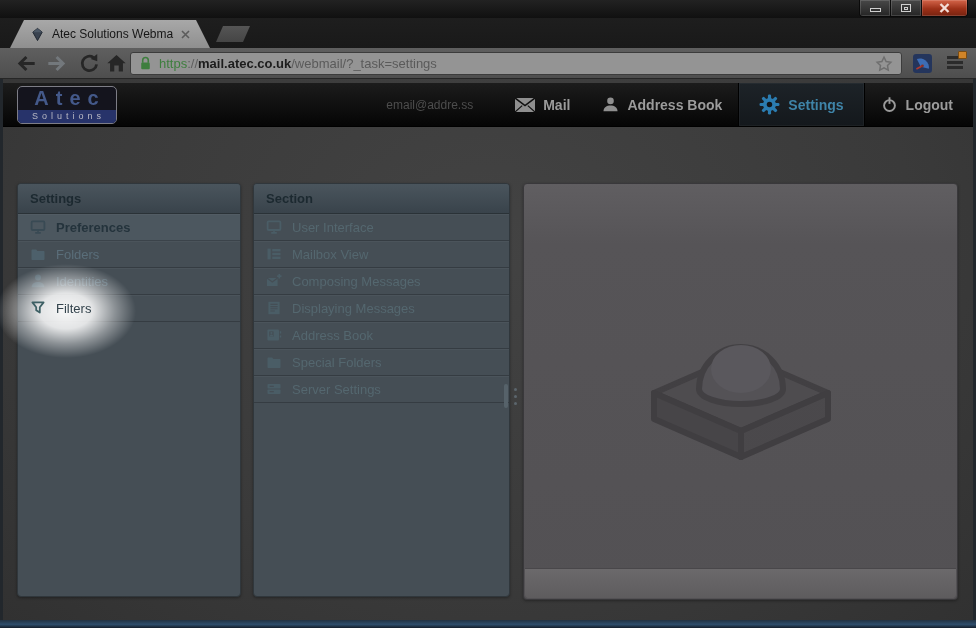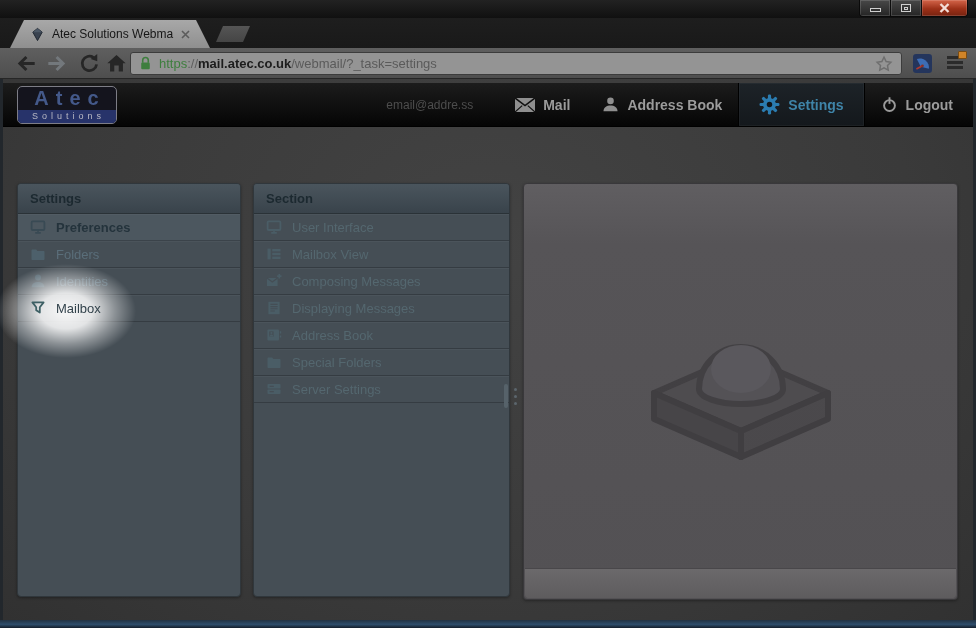--- a/index.html
+++ b/index.html
@@ -260,21 +260,21 @@
               <path d="M1.6 14.2c0-3.4 2.9-5.2 6.4-5.2s6.4 1.8 6.4 5.2z" fill="currentColor"></path>
             </svg></span>
         <span class="rlabel">Identities</span>
       </div>
 
       <div class="row spot">
         <span class="ric">
           <svg width="16" height="16" viewBox="0 0 16 16">
               <path d="M2.4 2.4h11.2L9.8 7.3v5.3L6.2 10.2V7.3z" fill="none" stroke="currentColor" stroke-width="1.8" stroke-linejoin="round"></path>
             </svg></span>
-        <span class="rlabel">Mailbox</span>
+        <span class="rlabel">Filters</span>
       </div>
     </div>
 
     <div class="panel p-section">
       <div class="panel-h">Section</div>
 
       <div class="row sec">
         <span class="ric">
           <svg width="16" height="16" viewBox="0 0 16 16">
               <rect x="1.6" y="2.4" width="12.8" height="8.6" rx="1" fill="none" stroke="currentColor" stroke-width="1.8"></rect>

